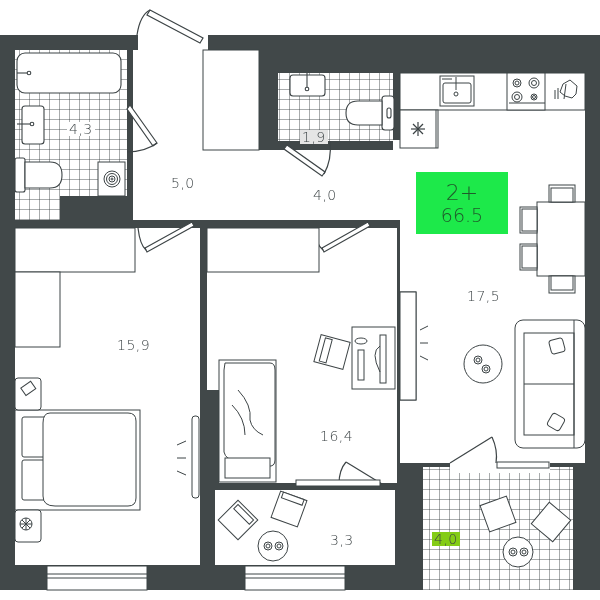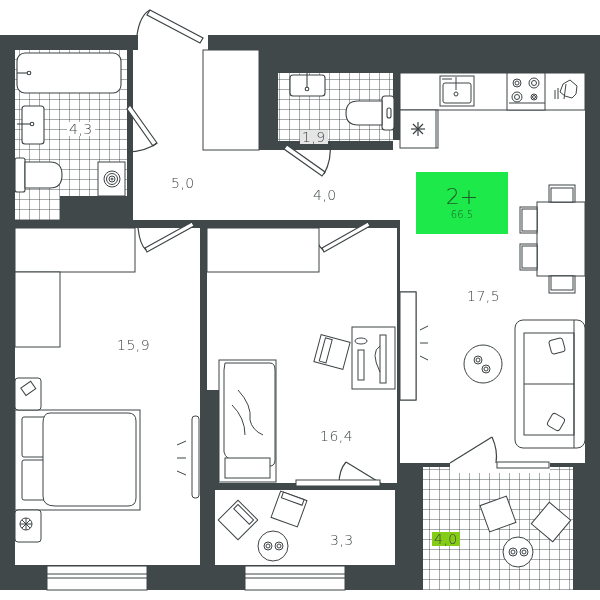--- a/index.html
+++ b/index.html
@@ -1,21 +1,21 @@
 <!DOCTYPE html>
 <html><head>
 <meta charset="utf-8">
 <style>
   html, body { margin:0; padding:0; background:#ffffff; }
   body { width:600px; height:600px; position:relative; overflow:hidden; font-family:"Liberation Sans", sans-serif; }
   #plan { position:absolute; left:0; top:0; width:600px; height:600px; }
   .room-label { position:absolute; font-family:"DejaVu Sans", sans-serif; font-weight:200; color:#3d4446; font-size:14px; letter-spacing:0.5px; line-height:1; white-space:nowrap; }
   .badge { position:absolute; left:416px; top:172px; width:92px; height:62px; background:#1de94a; display:flex; flex-direction:column; align-items:center; justify-content:center; color:#1f5b2b; font-family:"DejaVu Sans", sans-serif; line-height:1; }
   .badge .rooms { font-size:22px; font-weight:300; }
-  .badge .area { font-size:10px; font-weight:300; margin-top:2px; }
+  .badge .area { font-size:19px; font-weight:300; margin-top:2px; }
 </style>
 </head>
 <body>
 
 <svg id="plan" viewBox="0 0 600 600" xmlns="http://www.w3.org/2000/svg">
   <defs>
     <pattern id="tiles" width="10" height="10" patternUnits="userSpaceOnUse">
       <rect width="10" height="10" fill="#fff"></rect>
       <path d="M10 0 V10 M0 10 H10" stroke="#3d4446" stroke-width="0.9" fill="none"></path>
     </pattern>

